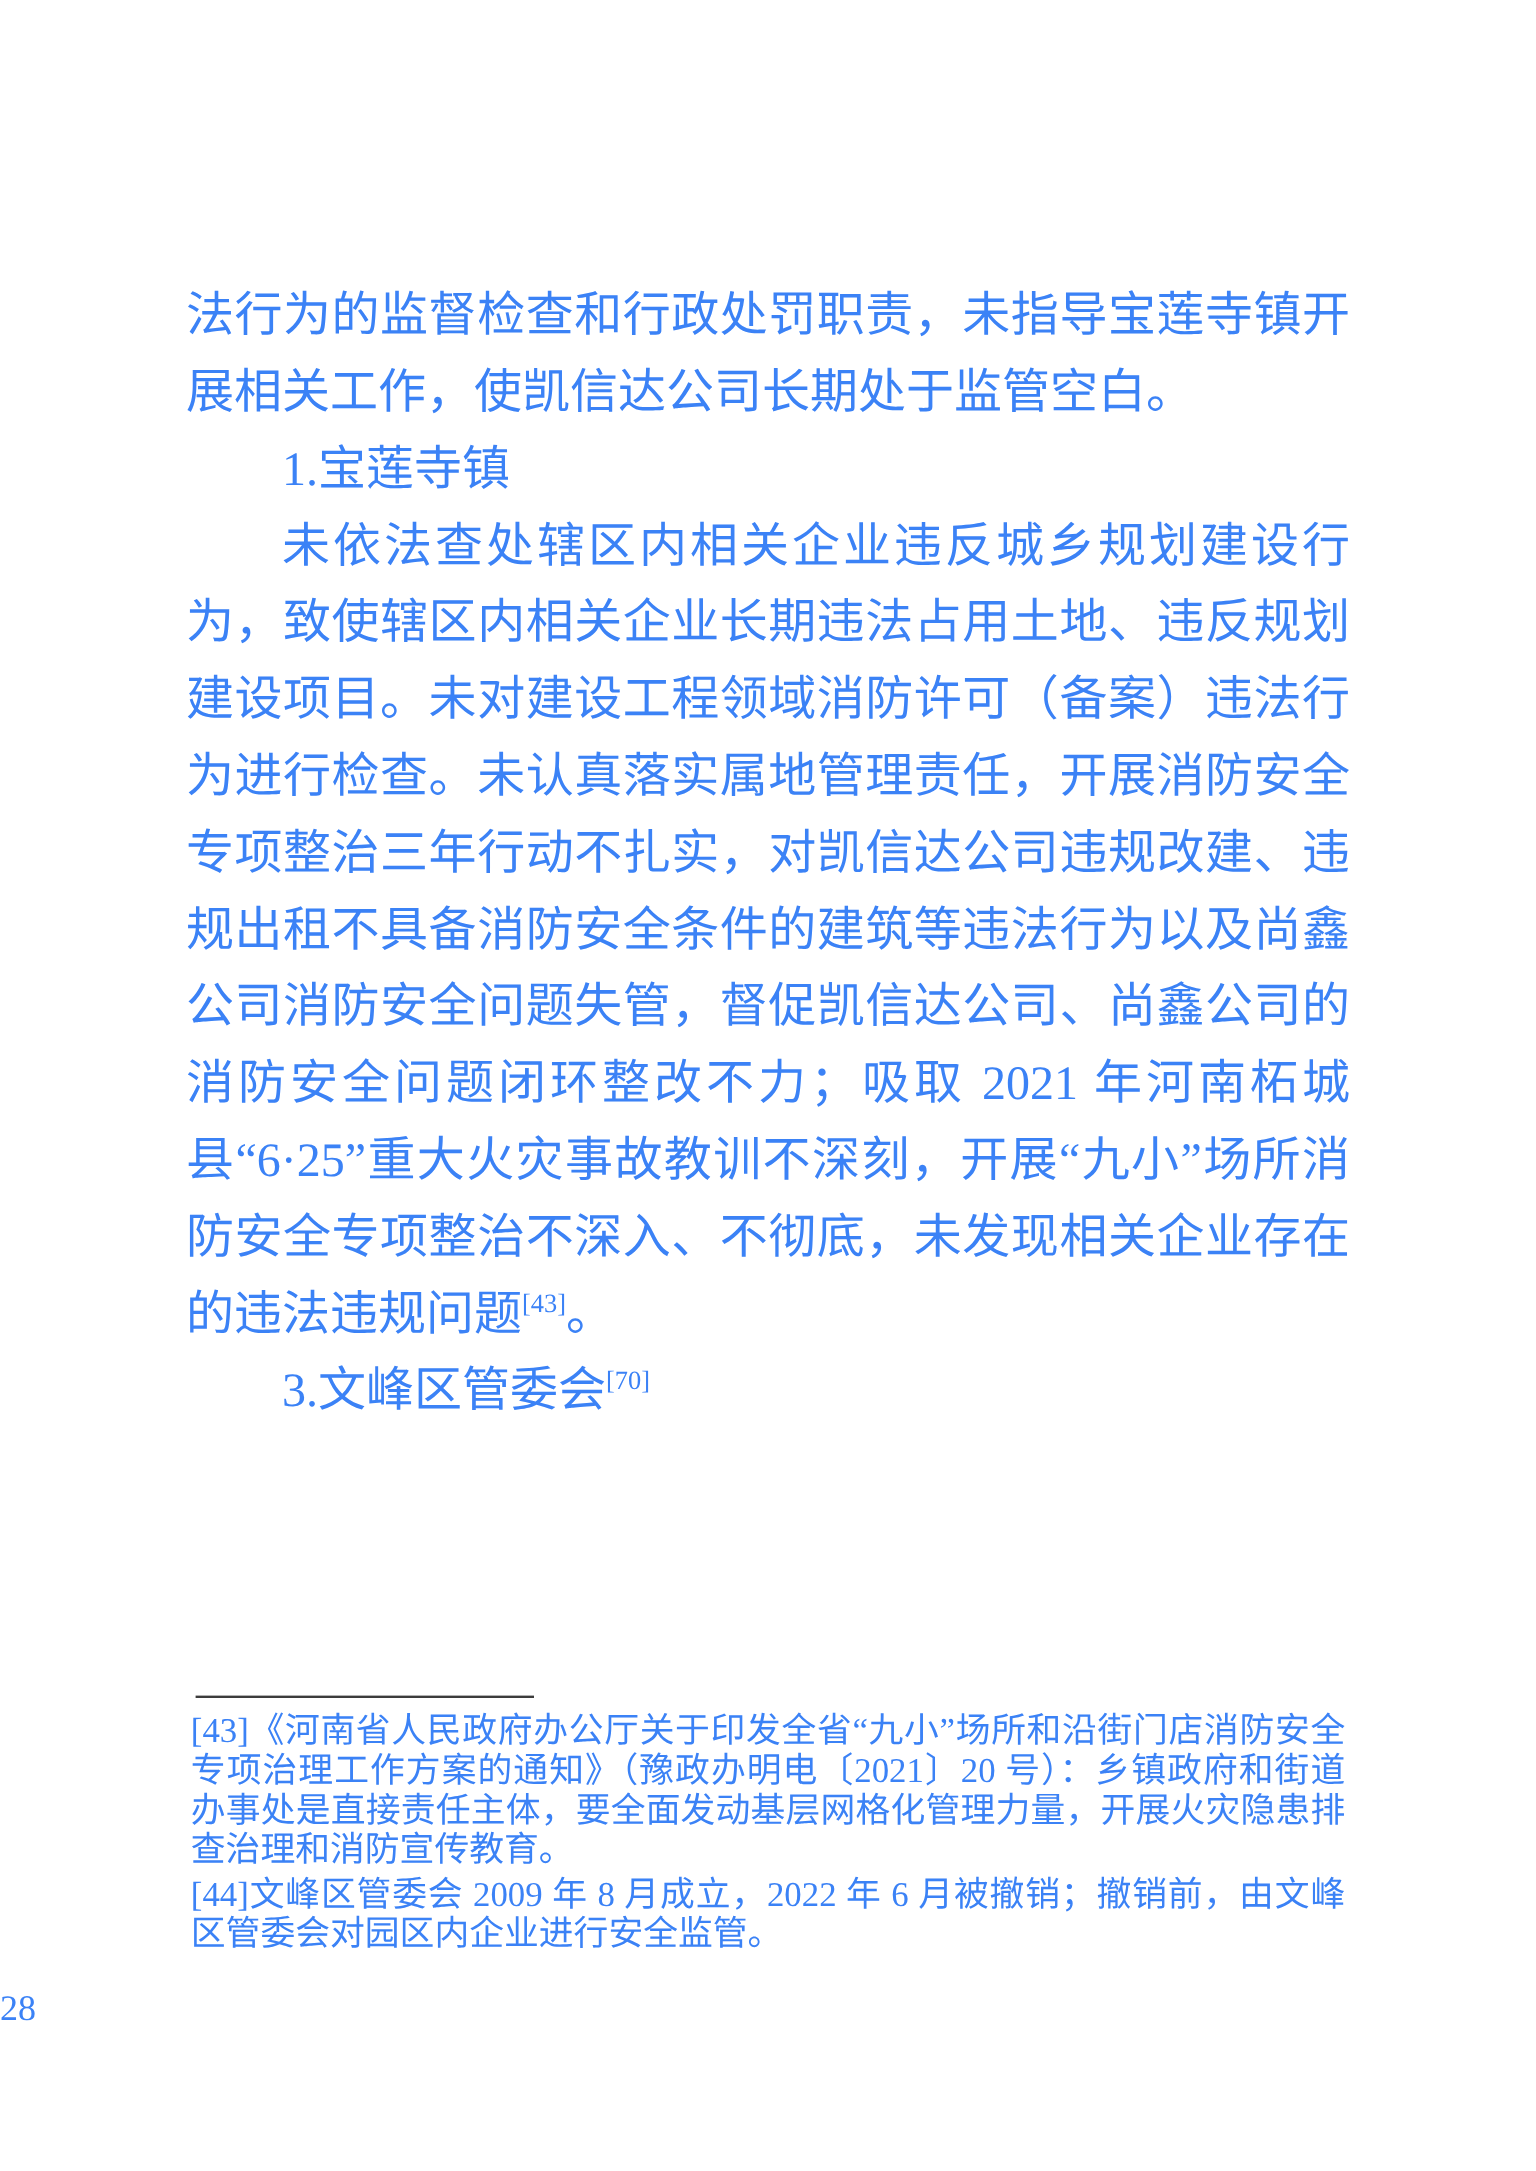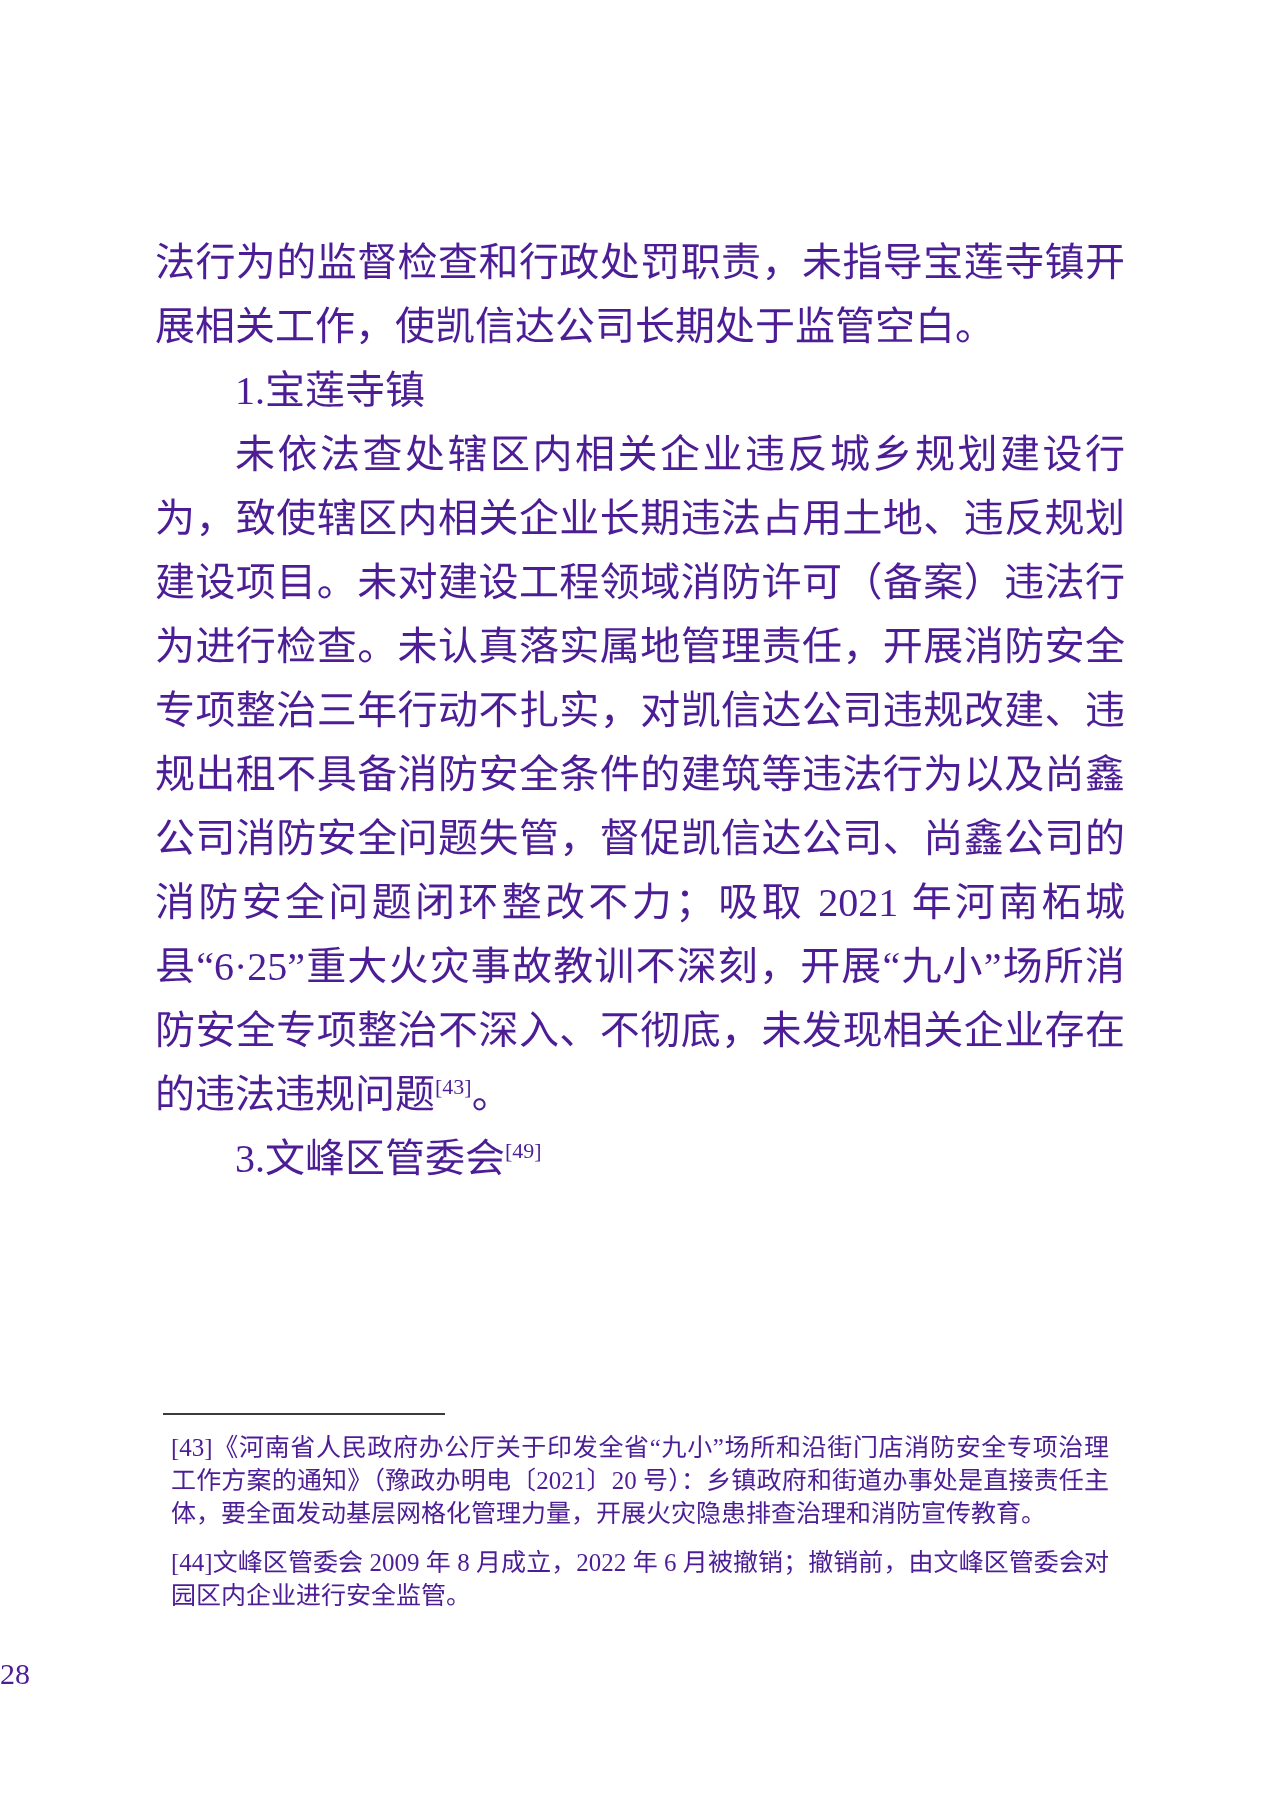--- a/index.html
+++ b/index.html
@@ -5,21 +5,21 @@
   html, body {
     margin: 0;
     padding: 0;
     background: #ffffff;
   }
   .page {
     position: relative;
     width: 1280px;
     height: 1809px;
     background: #ffffff;
-    color: #4c1d95;
+    color: #3b82f6;
     font-family: "Liberation Serif", "DejaVu Serif", serif;
     overflow: hidden;
   }
   .text-block {
     position: absolute;
     left: 155px;
     top: 231px;
     width: 970px;
   }
   .para {
@@ -44,22 +44,22 @@
     top: 1413px;
     width: 970px;
   }
   .fn-rule {
     width: 282px;
     height: 0;
     border-top: 2px solid #3c3c3c;
     margin: 0 0 12px 8px;
   }
   .fn {
-    margin: 16px;
-    font-size: 25px;
+    margin: 4px;
+    font-size: 29px;
     line-height: 33px;
     text-align: justify;
     line-break: strict;
     word-break: normal;
   }
   .page-number {
     position: absolute;
     top: 1656px;
     left: 0;
     width: 100%;
@@ -76,21 +76,21 @@
 
   <div class="text-block">
 
     <p class="para">法行为的监督检查和行政处罚职责，未指导宝莲寺镇开展相关工作，使凯信达公司长期处于监管空白。</p>
 
 
     <p class="para indent">1.宝莲寺镇</p>
 
     <p class="para indent"><span>未依法查处辖区内相关企业违反城乡规划建设行为，致使辖区内相关企业长期违法占用土地、违反规划建设项目。未对建设工程领域消防许可（备案）违法行为进行检查。未认真落实属地管理责任，开展消防安全专项整治三年行动不扎实，对凯信达公司违规改建、违规出租不具备消防安全条件的建筑等违法行为以及尚鑫公司消防安全问题失管，督促凯信达公司、尚鑫公司的消防安全问题闭环整改不力；吸取 2021 年河南柘城县“6·25”重大火灾事故教训不深刻，开展“九小”场所消防安全专项整治不深入、不彻底，未发现相关企业存在的违法违规问题</span><sup>[43]</sup><span>。</span></p>
 
-    <p class="para indent"><span>3.文峰区管委会</span><sup>[49]</sup></p>
+    <p class="para indent"><span>3.文峰区管委会</span><sup>[70]</sup></p>
 
 
   </div>
 
   <div class="footnotes">
     <div class="fn-rule"></div>
     <p class="fn">[43]《河南省人民政府办公厅关于印发全省“九小”场所和沿街门店消防安全专项治理工作方案的通知》（豫政办明电〔2021〕20 号）：乡镇政府和街道办事处是直接责任主体，要全面发动基层网格化管理力量，开展火灾隐患排查治理和消防宣传教育。</p>
     <p class="fn">[44]文峰区管委会 2009 年 8 月成立，2022 年 6 月被撤销；撤销前，由文峰区管委会对园区内企业进行安全监管。</p>
   </div>
 

